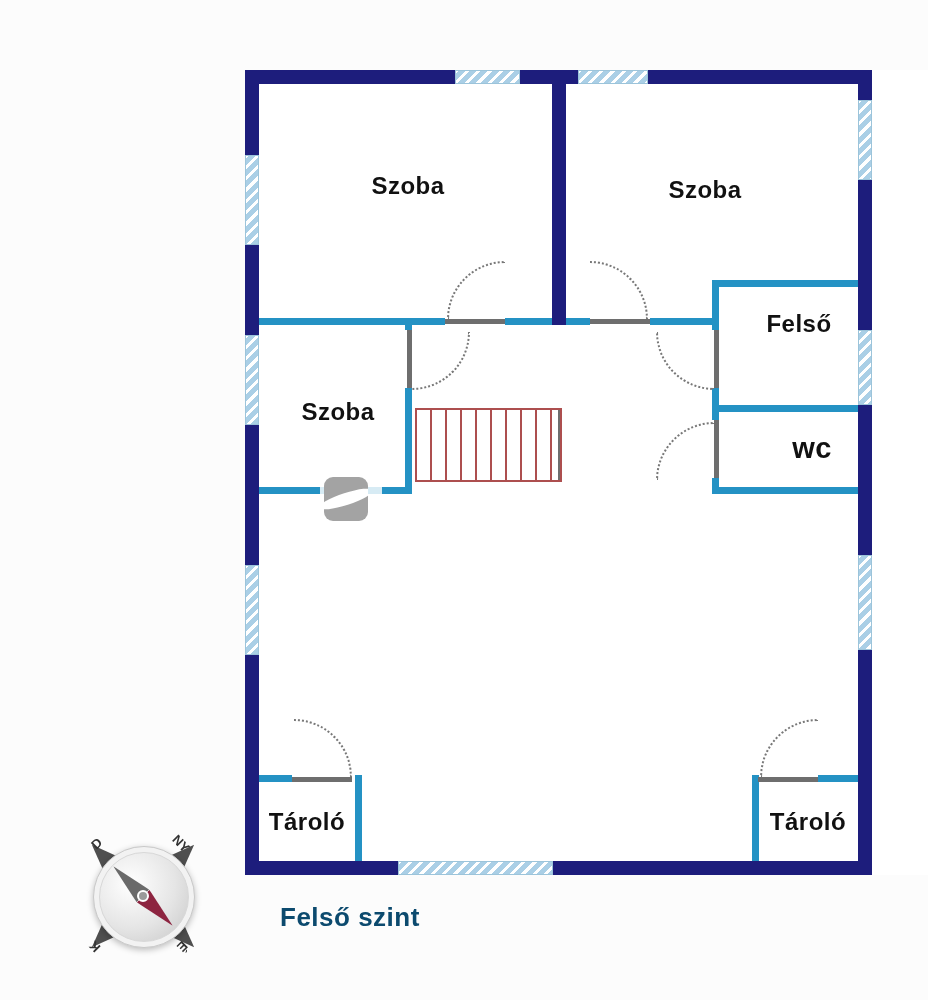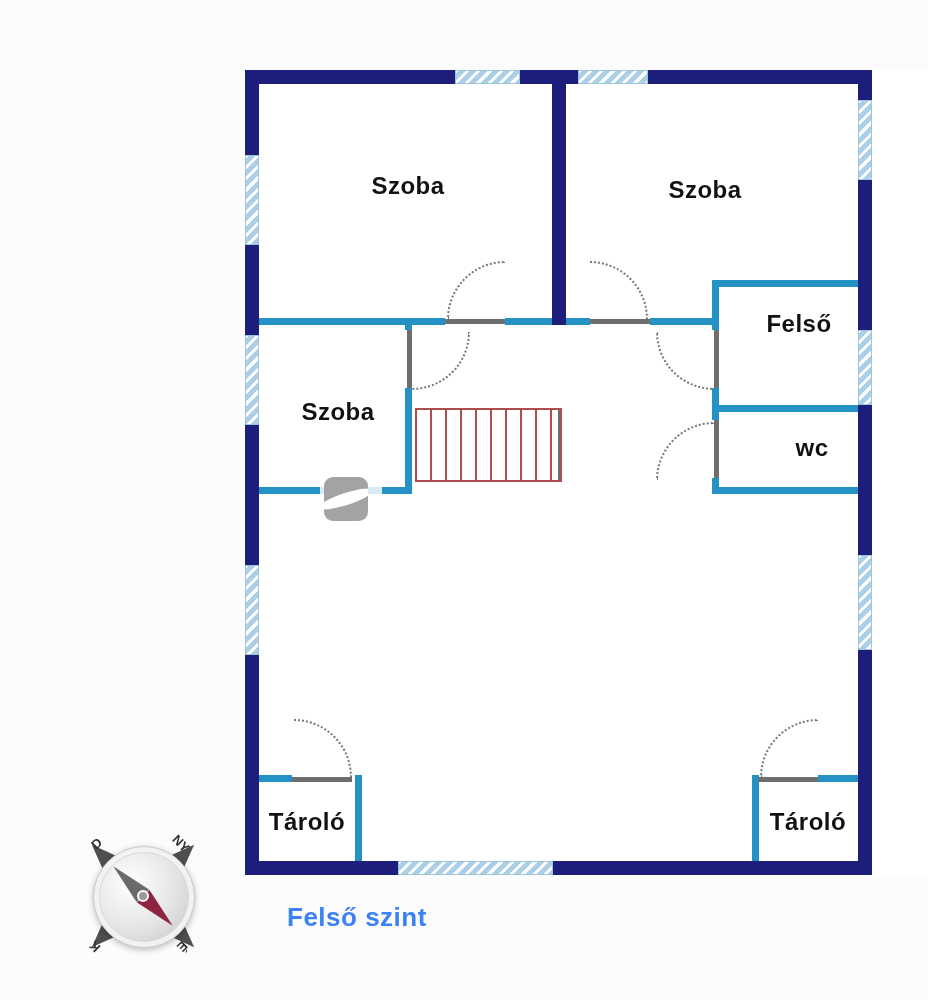--- a/index.html
+++ b/index.html
@@ -13,21 +13,21 @@
   .teal { background:#2492c4; }
   .win  { background: repeating-linear-gradient(135deg, #ffffff 0px, #ffffff 3px, #aacfe6 3px, #aacfe6 8px); box-shadow: inset 0 0 0 1px #9cc4da; }
   .leaf { background:#6e6e6e; }
 
   #plan { position:absolute; left:245px; top:70px; width:729px; height:805px; background:#ffffff; }
 
   .room-label {
     position:absolute; transform:translate(-50%,-50%);
     font-weight:bold; font-size:24px; color:#111; white-space:nowrap; letter-spacing:0.5px;
   }
-  .room-label.small { font-size:24px; }
+  .room-label.small { font-size:29px; }
 
   .arc { position:absolute; width:58px; height:58px; box-sizing:border-box; }
   .arc.tl { border-top:2px dotted #787878; border-left:2px dotted #787878; border-top-left-radius:100%; }
   .arc.tr { border-top:2px dotted #787878; border-right:2px dotted #787878; border-top-right-radius:100%; }
   .arc.br { border-bottom:2px dotted #787878; border-right:2px dotted #787878; border-bottom-right-radius:100%; }
   .arc.bl { border-bottom:2px dotted #787878; border-left:2px dotted #787878; border-bottom-left-radius:100%; }
 
   #stairs {
     position:absolute; left:170px; top:338px; width:147px; height:74px; box-sizing:border-box;
     border:2px solid #ad4f4f;
@@ -46,22 +46,22 @@
     background:#ffffff; border-radius:50%; transform:rotate(-18deg);
   }
   #wm-text {
     font-family:"Liberation Serif", serif; font-variant:small-caps; font-weight:600;
     font-size:34px; letter-spacing:3px; color:#9c9c9c; line-height:1;
   }
   #wm-reg { font-size:12px; color:#9c9c9c; vertical-align:super; font-family:"Liberation Sans",sans-serif; }
 
   
   #floor-label {
-    position:absolute; left:287px; top:902px;
-    font-weight:bold; font-size:26px; color:#3b82f6; letter-spacing:0.5px;
+    position:absolute; left:280px; top:902px;
+    font-weight:bold; font-size:26px; color:#0c4a6e; letter-spacing:0.5px;
   }
 
   
   #compass { position:absolute; left:82px; top:835px; width:122px; height:122px; }
   .cpt { position:absolute; width:40px; height:40px; background:#4f4f4f;
          clip-path:polygon(50% 0, 88% 100%, 12% 100%); }
   .cpt.nw { left:4px;  top:4px;  transform:rotate(-45deg); }
   .cpt.ne { left:78px; top:4px;  transform:rotate(45deg); }
   .cpt.sw { left:4px;  top:78px; transform:rotate(-135deg); }
   .cpt.se { left:78px; top:78px; transform:rotate(135deg); }

